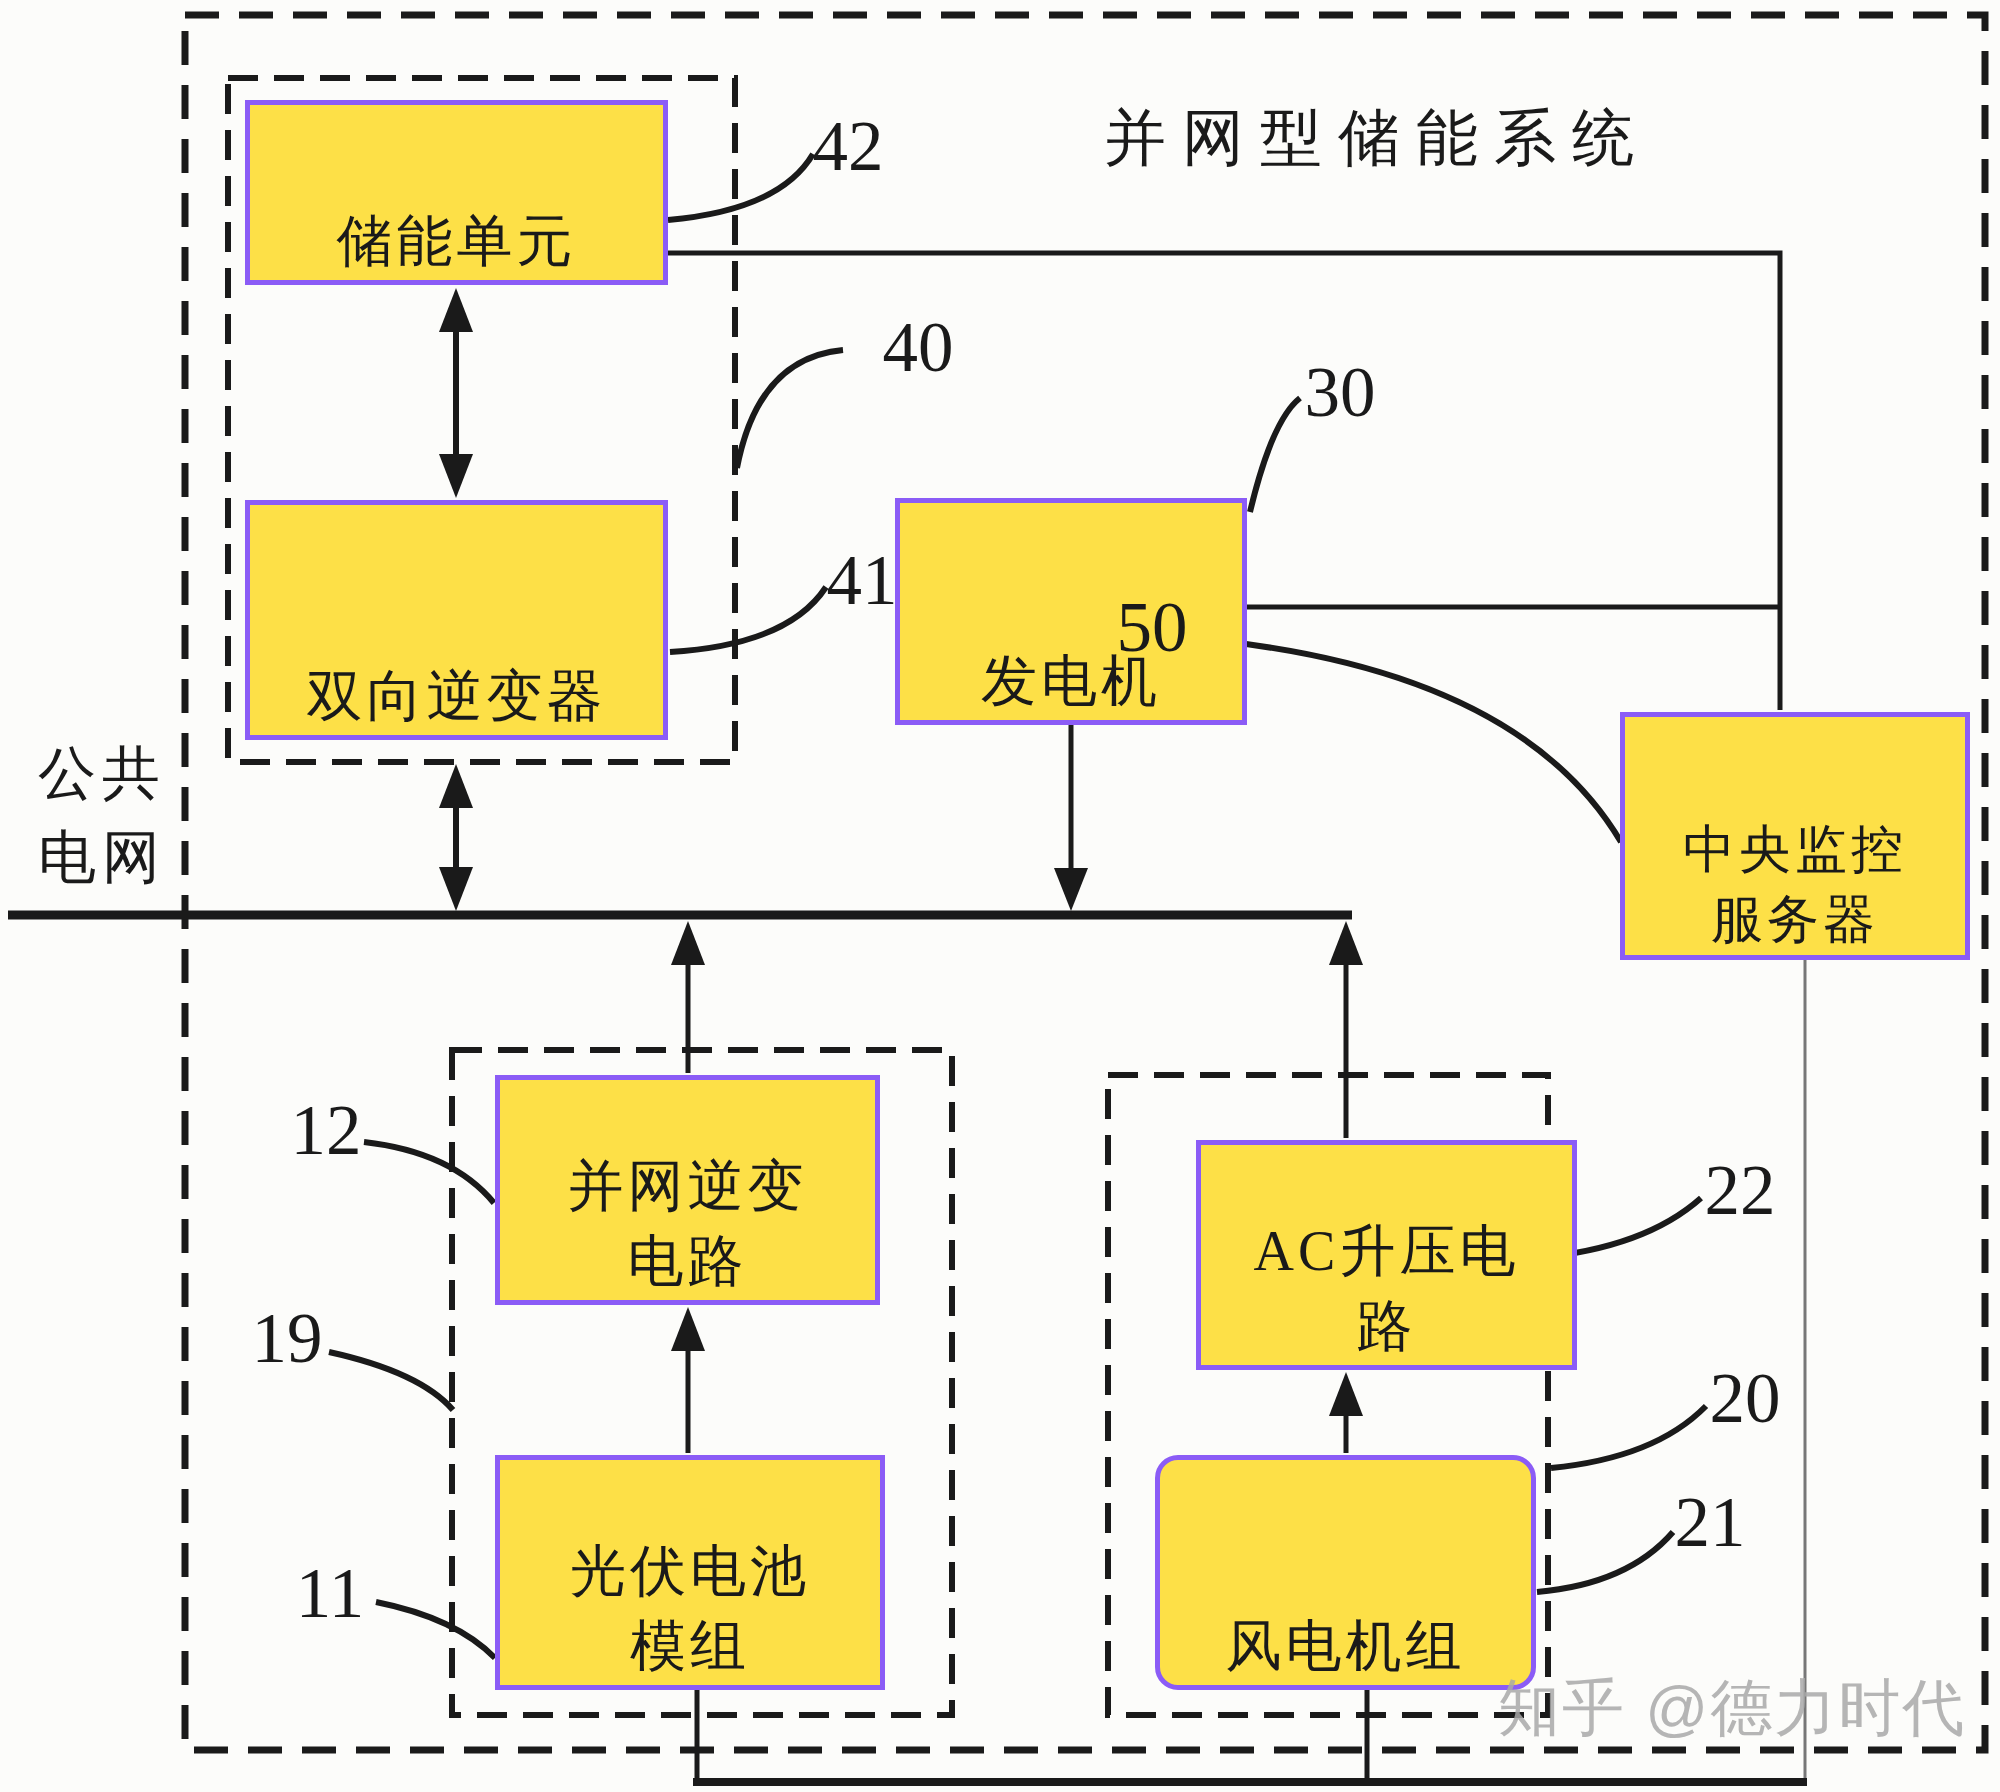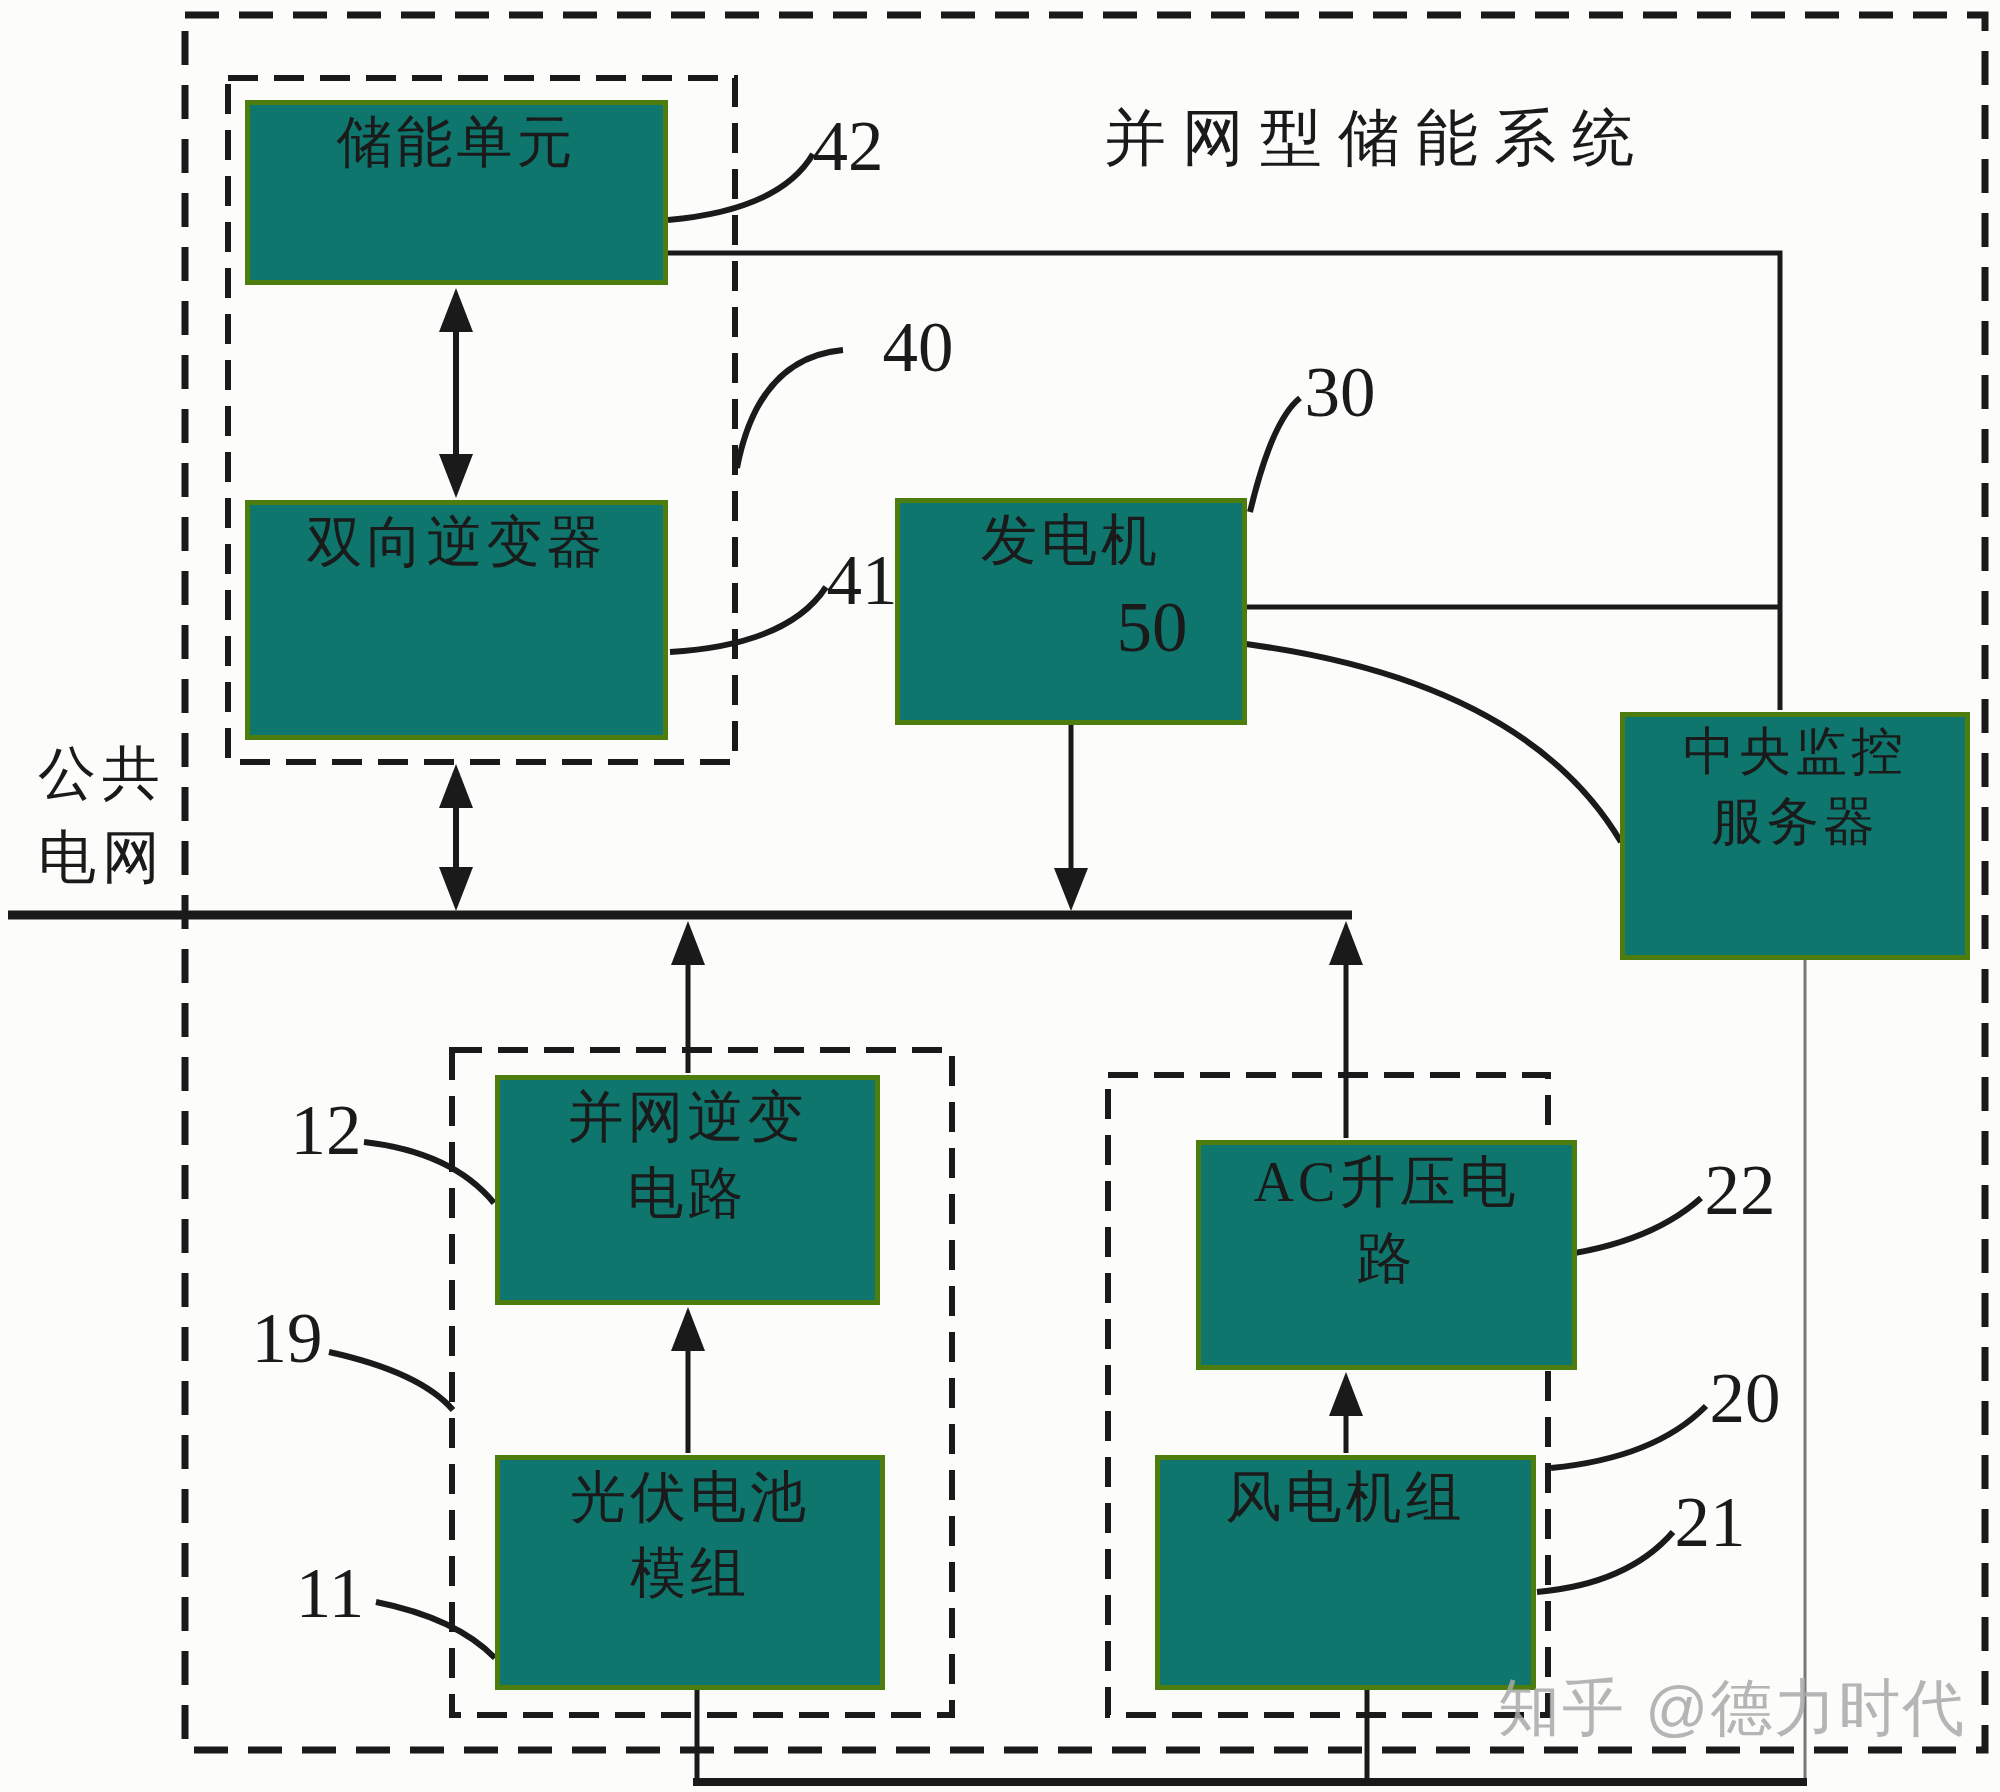--- a/index.html
+++ b/index.html
@@ -7,23 +7,23 @@
     position:relative;
     width:2000px;height:1792px;
     background:#fcfcfa;
     overflow:hidden;
     font-family:"Liberation Serif","DejaVu Serif",serif;
     color:#1a1a1a;
   }
   svg.lines{position:absolute;left:0;top:0;width:2000px;height:1792px;}
   .node{
     position:absolute;
-    border:5px solid #4d7c0f;
-    background:#0f766e;
-    display:flex;align-items:flex-start;justify-content:center;
+    border:5px solid #8b5cf6;
+    background:#fde047;
+    display:flex;align-items:flex-end;justify-content:center;
     text-align:center;
     font-size:56px;
     line-height:1.35;
     white-space:pre-line;
     letter-spacing:4px;
   }
   .ref{
     position:absolute;
     transform:translate(-50%,-50%);
     font-size:71px;
@@ -137,21 +137,21 @@
 
   <div class="node" style="left:495px;top:1075px;width:375px;height:220px;"><span>并网逆变
 电路</span></div>
 
   <div class="node" style="left:495px;top:1455px;width:380px;height:225px;"><span>光伏电池
 模组</span></div>
 
   <div class="node" style="left:1196px;top:1140px;width:371px;height:220px;"><span>AC升压电
 路</span></div>
 
-  <div class="node" style="left:1155px;top:1455px;width:371px;height:225px;"><span>风电机组</span></div>
+  <div class="node" style="left:1155px;top:1455px;width:371px;height:225px;border-radius:23px;"><span>风电机组</span></div>
 
   <div class="ref" style="left:848px;top:146px;">42</div>
   <div class="ref" style="left:880px;top:347px;margin-left:38px;">40</div>
   <div class="ref" style="left:862px;top:580px;">41</div>
   <div class="ref" style="left:1340px;top:392px;">30</div>
   <div class="ref" style="left:1152px;top:627px;">50</div>
   <div class="ref" style="left:326px;top:1130px;">12</div>
   <div class="ref" style="left:287px;top:1338px;">19</div>
   <div class="ref" style="left:330px;top:1593px;">11</div>
   <div class="ref" style="left:1740px;top:1190px;">22</div>

